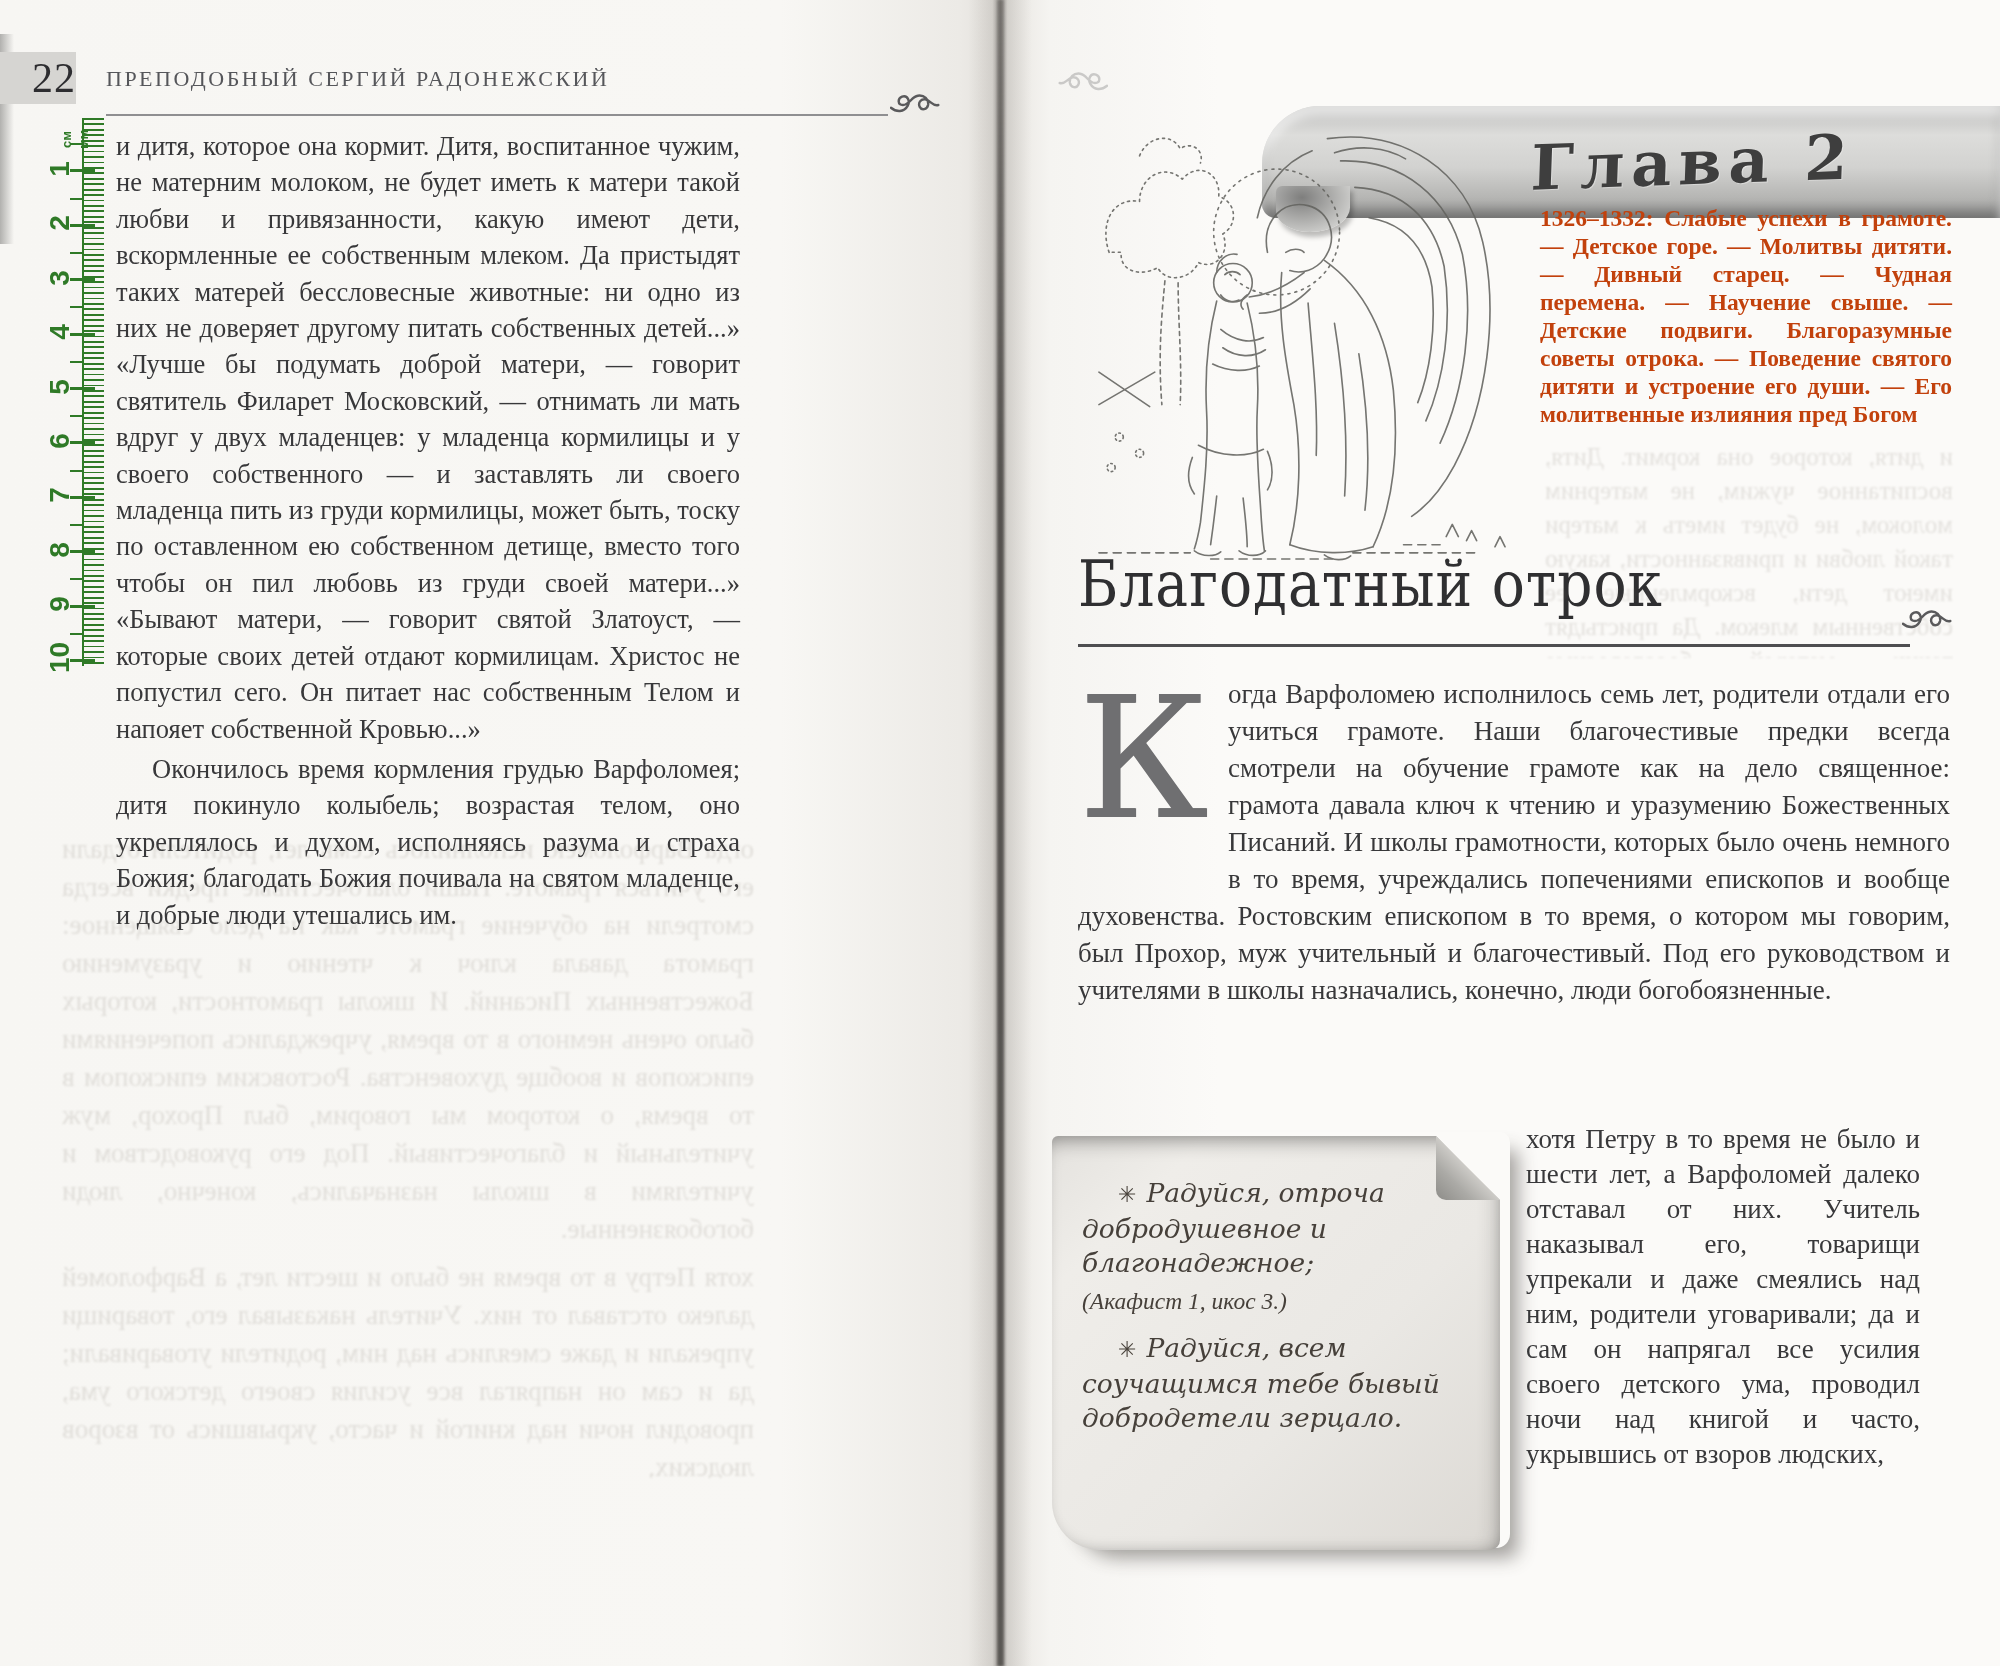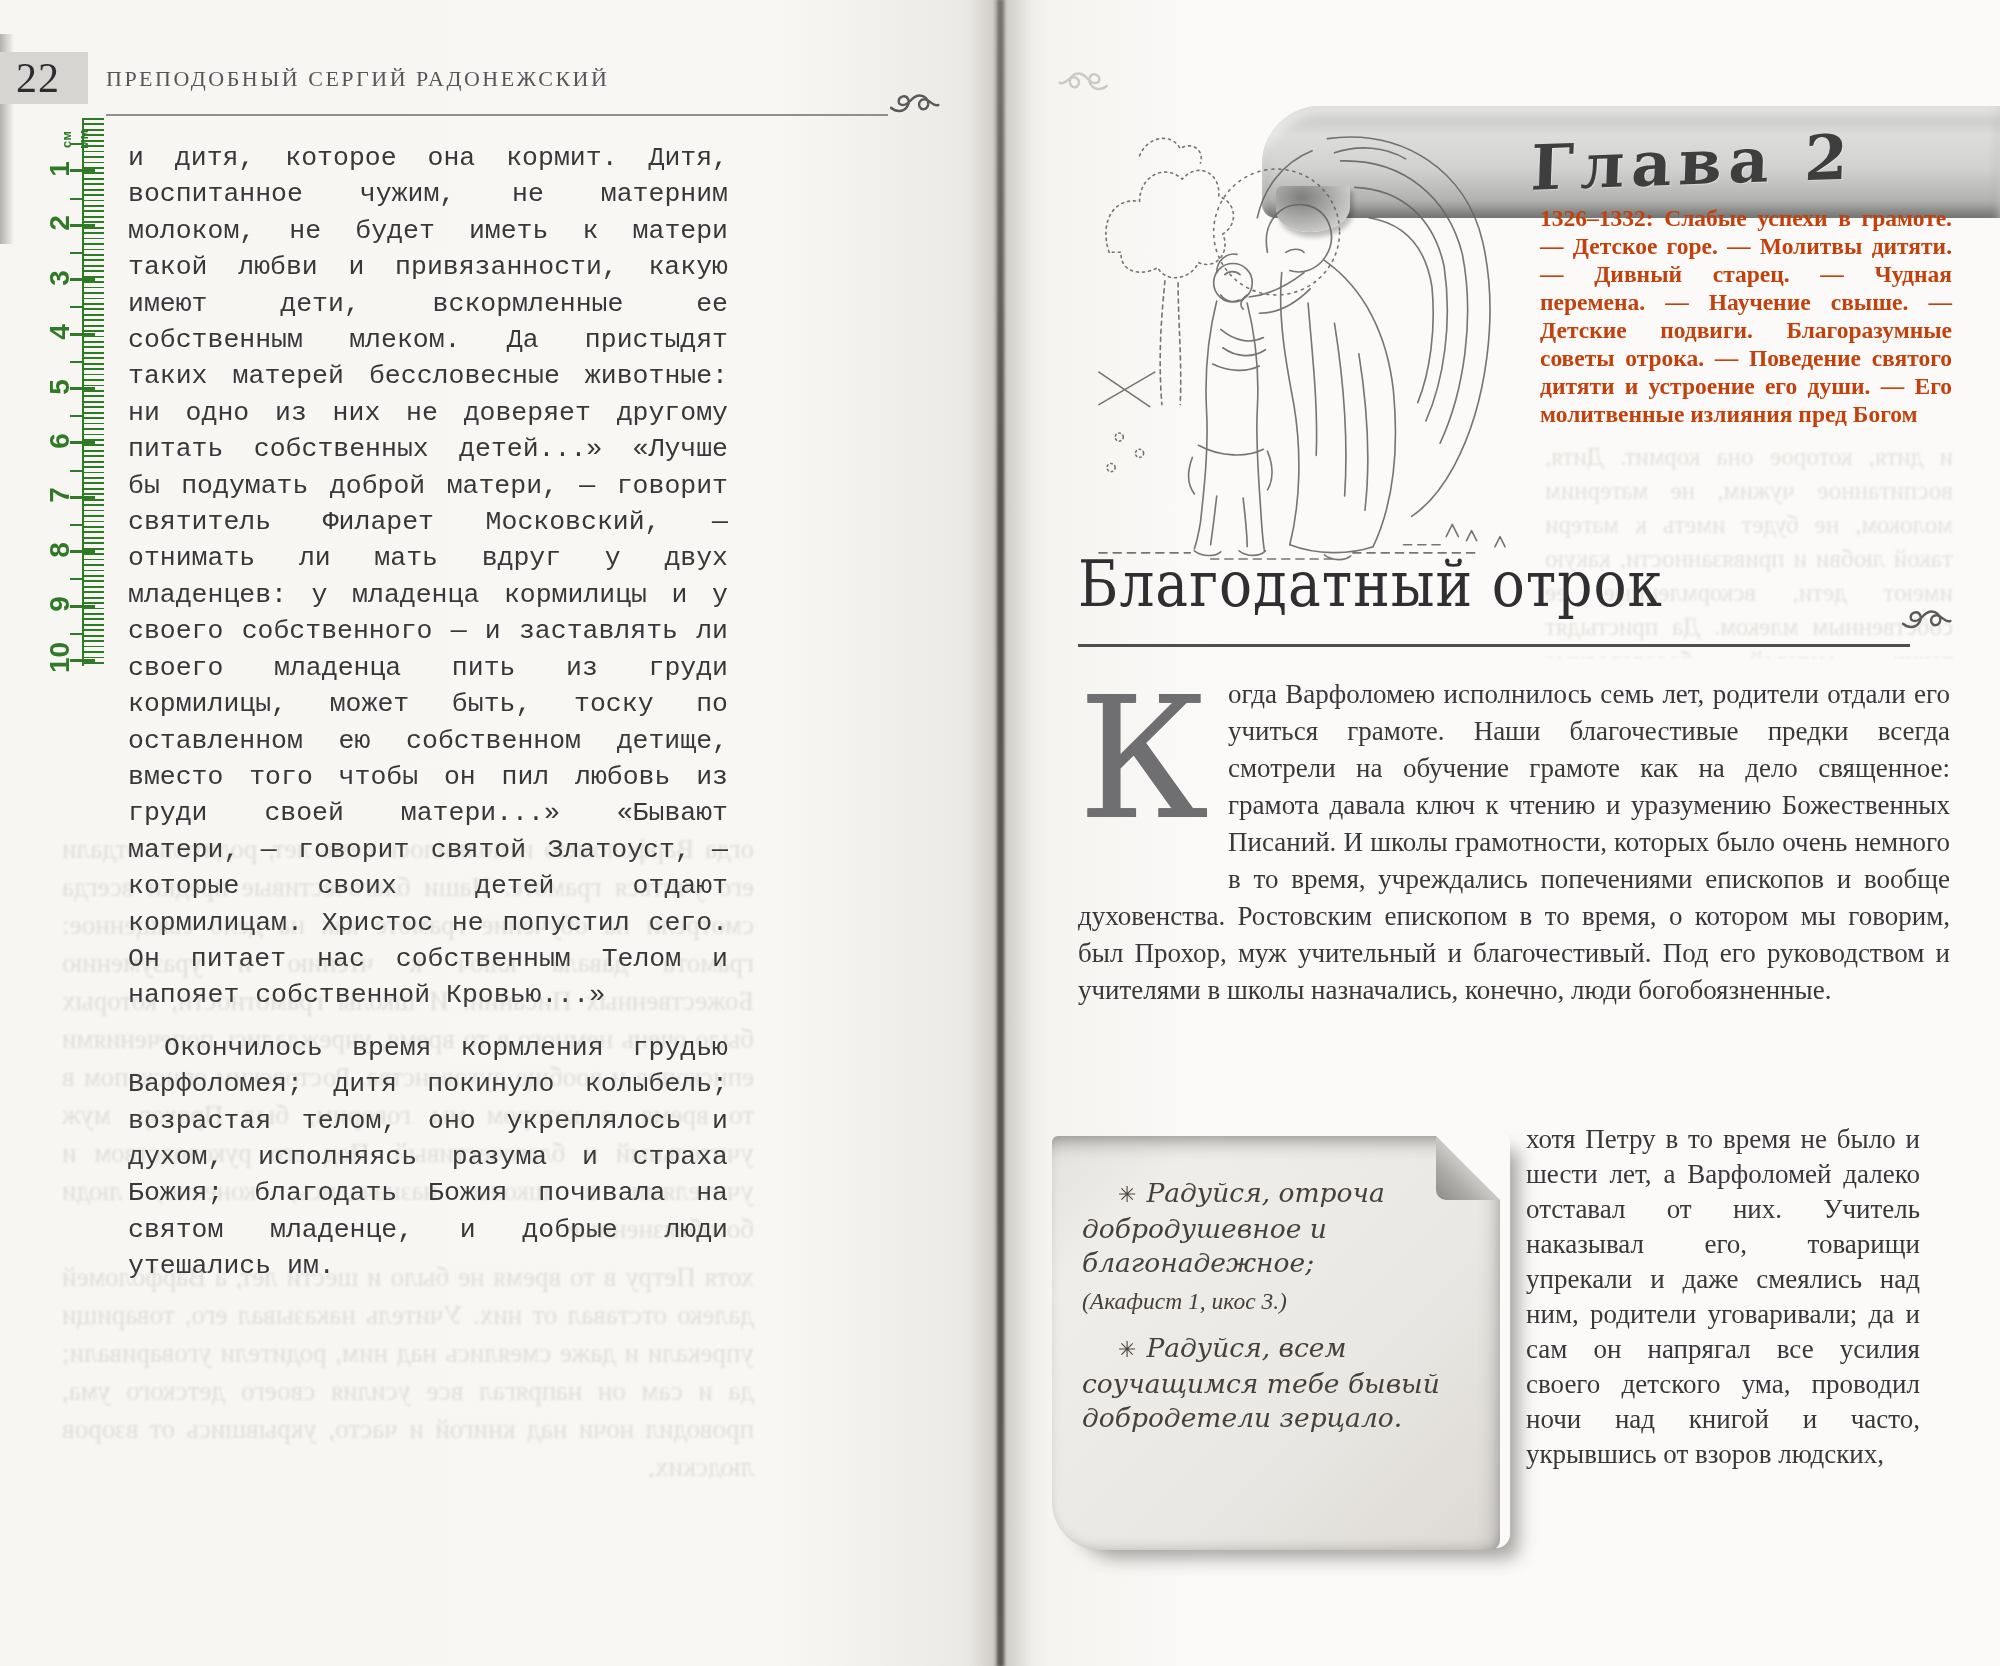--- a/index.html
+++ b/index.html
@@ -10,43 +10,43 @@
     background:linear-gradient(to right,#f7f6f3 0%,#f8f7f4 78%,#eceae6 96%,#e2dfda 100%);}
   .page-right{position:absolute;left:1000px;top:0;width:1000px;height:1666px;
     background:linear-gradient(to right,#e6e3de 0%,#f5f4f1 5%,#fbfaf8 22%,#fbfaf8 100%);}
   .gutter{position:absolute;left:968px;top:0;width:64px;height:1666px;pointer-events:none;
     background:linear-gradient(to right,rgba(0,0,0,0) 0%,rgba(50,45,40,.10) 38%,rgba(40,36,32,.45) 51%,rgba(50,45,40,.12) 62%,rgba(0,0,0,0) 100%);}
   .gutter-line{position:absolute;left:997px;top:0;width:7px;height:1666px;filter:blur(1px);
     background:linear-gradient(to bottom,rgba(35,32,30,.25),rgba(35,32,30,.55) 30%,rgba(35,32,30,.5));}
   .edge-smudge{position:absolute;left:0;top:34px;width:14px;height:210px;
     background:linear-gradient(to right,rgba(120,120,118,.55),rgba(120,120,118,0));}
   
-  .pageno-box{position:absolute;left:0;top:52px;width:88px;height:52px;background:#d6d5d2;
-    display:flex;align-items:center;justify-content:flex-end;padding-right:28px;box-sizing:border-box;}
+  .pageno-box{position:absolute;left:0;top:52px;width:76px;height:52px;background:#d6d5d2;
+    display:flex;align-items:center;justify-content:flex-end;padding-right:0;box-sizing:border-box;}
   .pageno-box span{font-size:42px;color:#2d2d30;letter-spacing:1px;}
   .running-header{position:absolute;left:106px;top:66px;font-size:22px;letter-spacing:2.5px;color:#55565a;}
   .header-rule{position:absolute;left:106px;top:114px;width:782px;height:2px;background:#8f8f91;}
   .curl{position:absolute;width:52px;height:26px;color:#5a5a5c;}
   .curl svg{width:100%;height:100%;display:block;}
   
   .ruler{position:absolute;left:46px;top:114px;width:58px;height:552px;}
   .ruler-mm-ticks{position:absolute;left:36px;right:0;top:4px;bottom:0;border-left:2px solid #2f7a27;
     background:repeating-linear-gradient(to bottom,#2f7a27 0 1.8px,transparent 1.8px 5.44px);}
   .ruler-cm-ticks{position:absolute;left:24px;width:25px;top:4px;bottom:0;
     background:repeating-linear-gradient(to bottom,transparent 0 51.4px,#2f7a27 51.4px 54.4px);}
   .ruler-half-ticks{position:absolute;left:24px;width:14px;top:4px;bottom:0;
     background:repeating-linear-gradient(to bottom,transparent 0 25.2px,#2f7a27 25.2px 27.2px);}
   .ruler-num{position:absolute;left:-4px;width:30px;height:26px;transform:rotate(-90deg);
     font-family:"Liberation Sans",sans-serif;font-weight:700;font-size:28px;color:#2f7a27;text-align:center;}
   .ruler-unit{position:absolute;transform:rotate(-90deg);font-family:"Liberation Sans",sans-serif;
     font-weight:700;font-size:13px;color:#2f7a27;}
   
   .body-left{position:absolute;left:112px;top:124px;width:632px;font-size:26.5px;line-height:36.4px;
     text-align:justify;hyphens:auto;}
-  .body-left p{margin:16px;font-family:Liberation Mono, monospace;}
+  .body-left p{margin:4px;}
   .body-left p.indent{text-indent:36px;}
   
   .bleed{position:absolute;overflow:hidden;transform:scaleX(-1);opacity:.17;filter:blur(1.1px);
     color:#6d6458;text-align:justify;pointer-events:none;user-select:none;}
   .bleed div{margin:0 0 10px 0;}
   .bleed-left{left:62px;top:830px;width:692px;height:648px;font-size:27px;line-height:38px;}
   .bleed-right-1{left:1545px;top:440px;width:408px;height:218px;font-size:25px;line-height:34px;}
   .bleed-curl{opacity:.28;transform:scaleX(-1);filter:blur(.5px);}
   
   .banner{position:absolute;left:1262px;top:106px;width:738px;height:112px;

